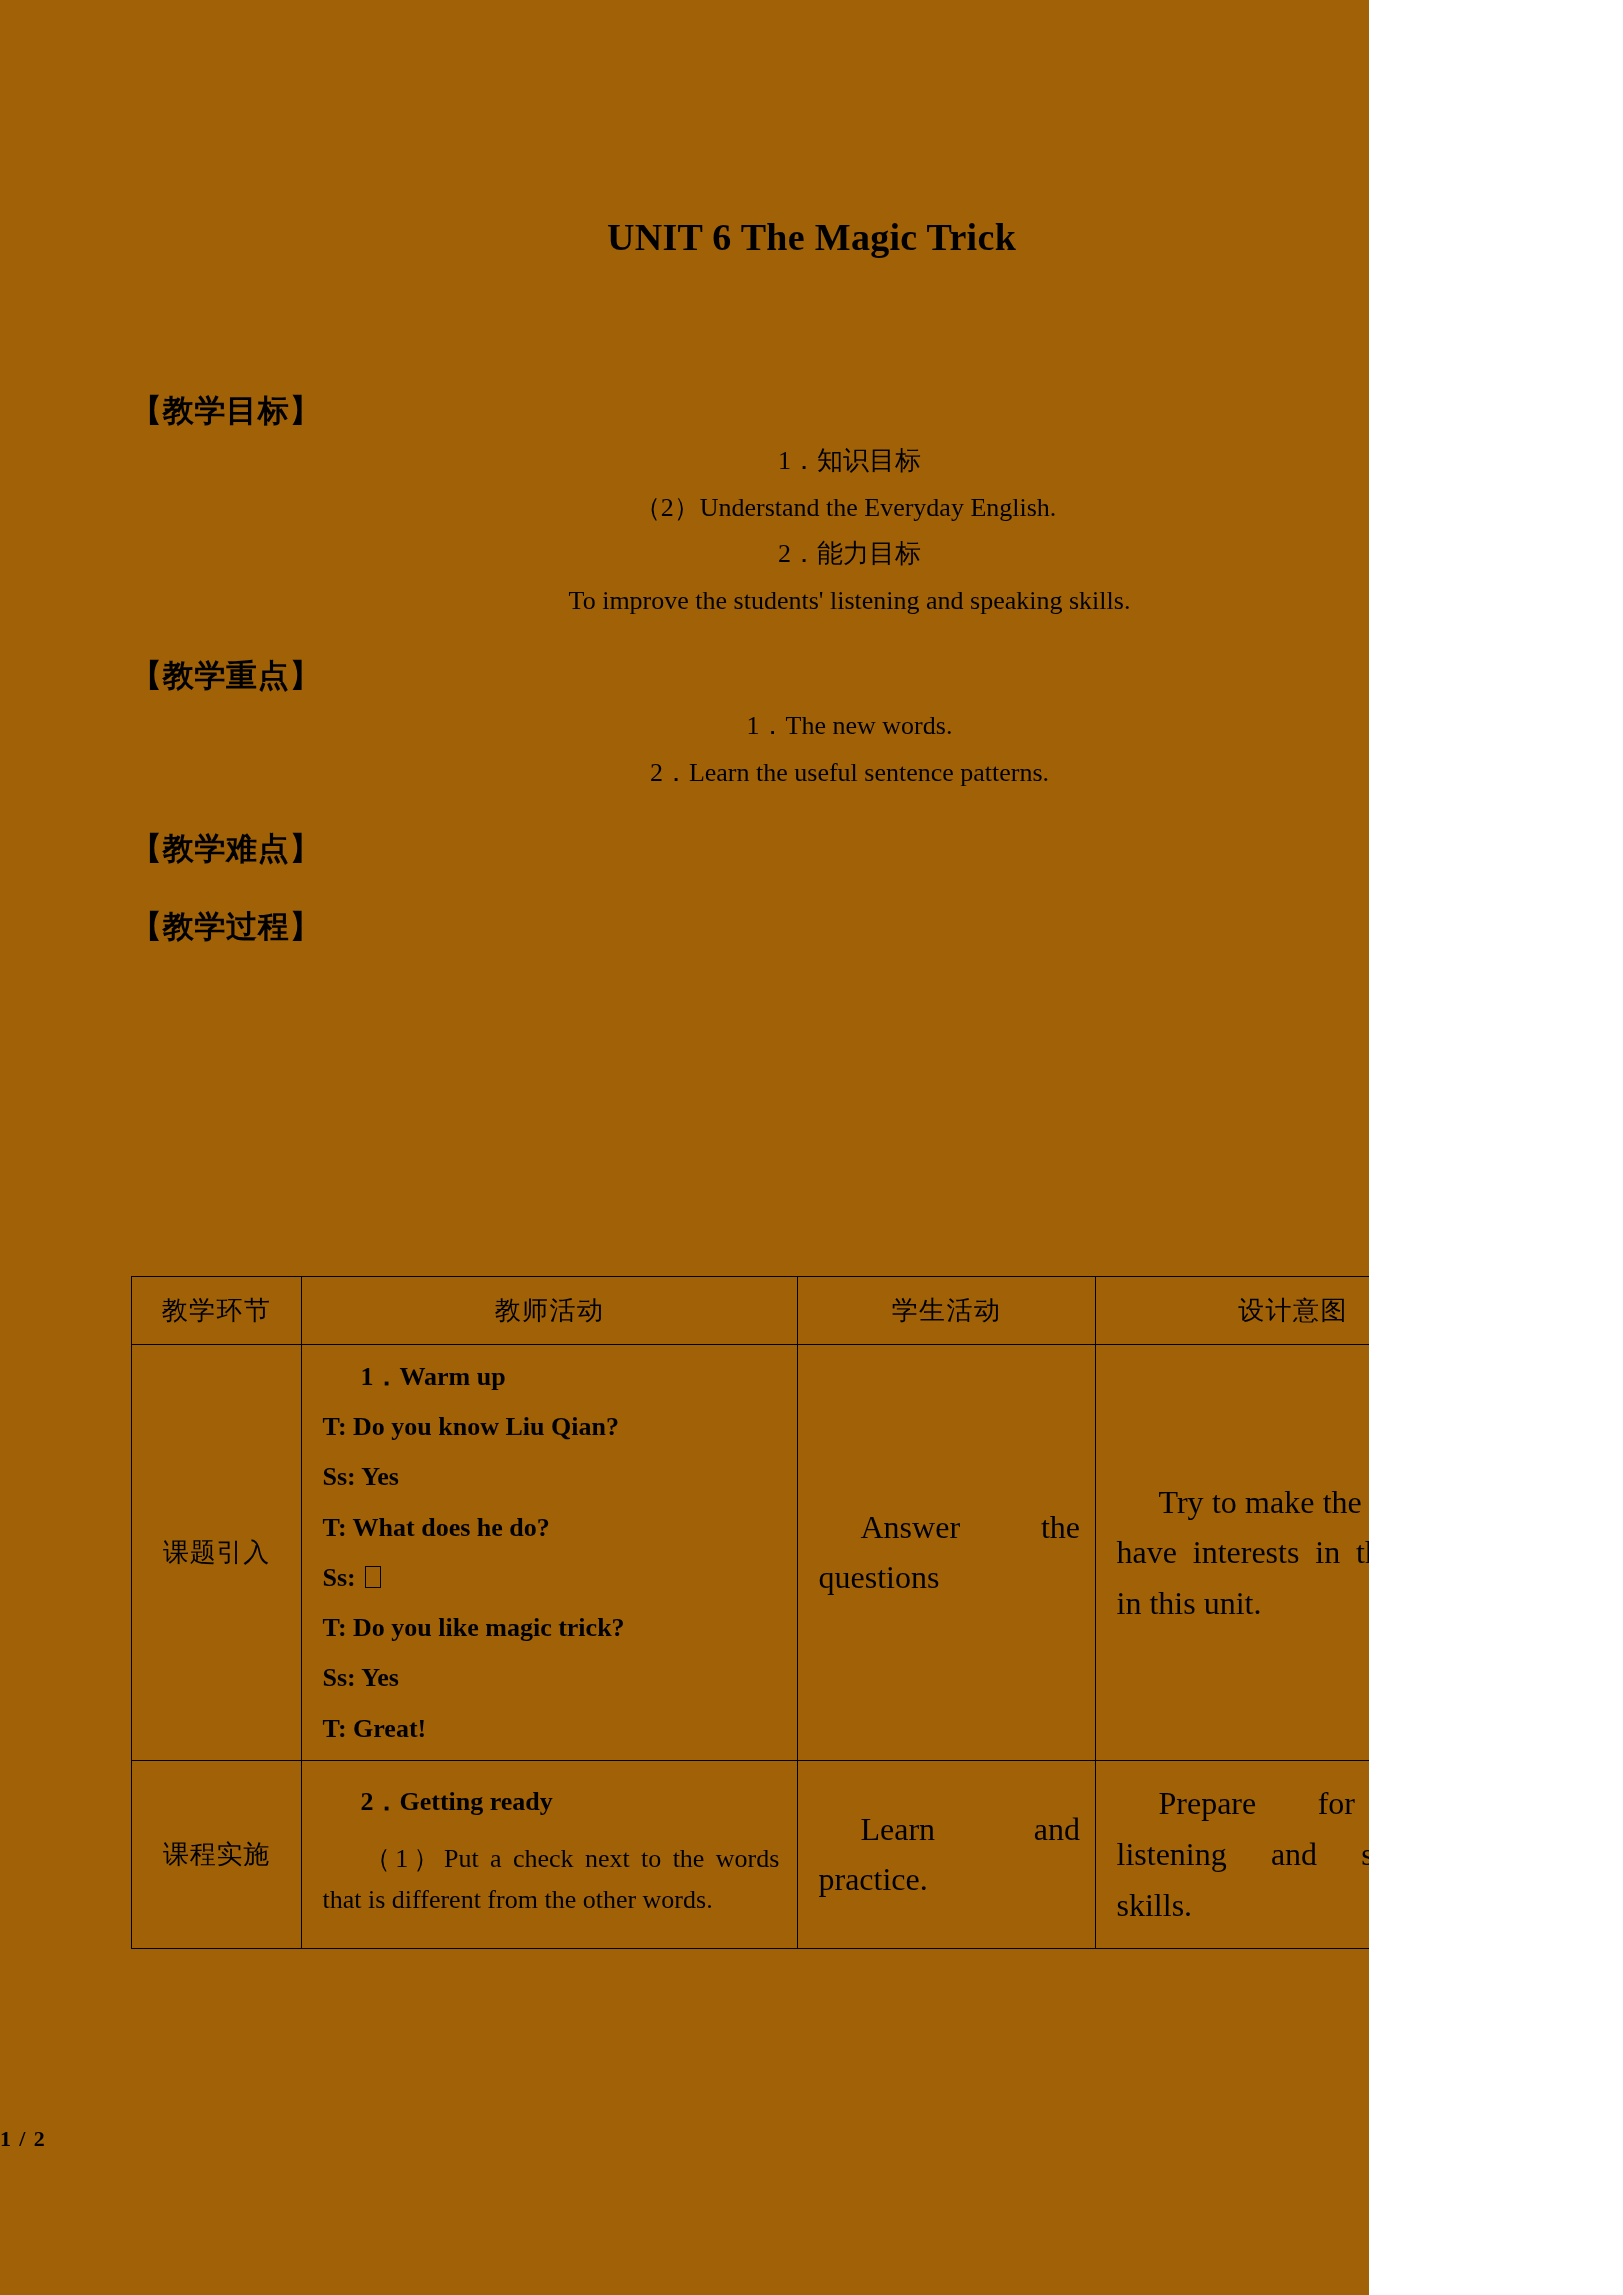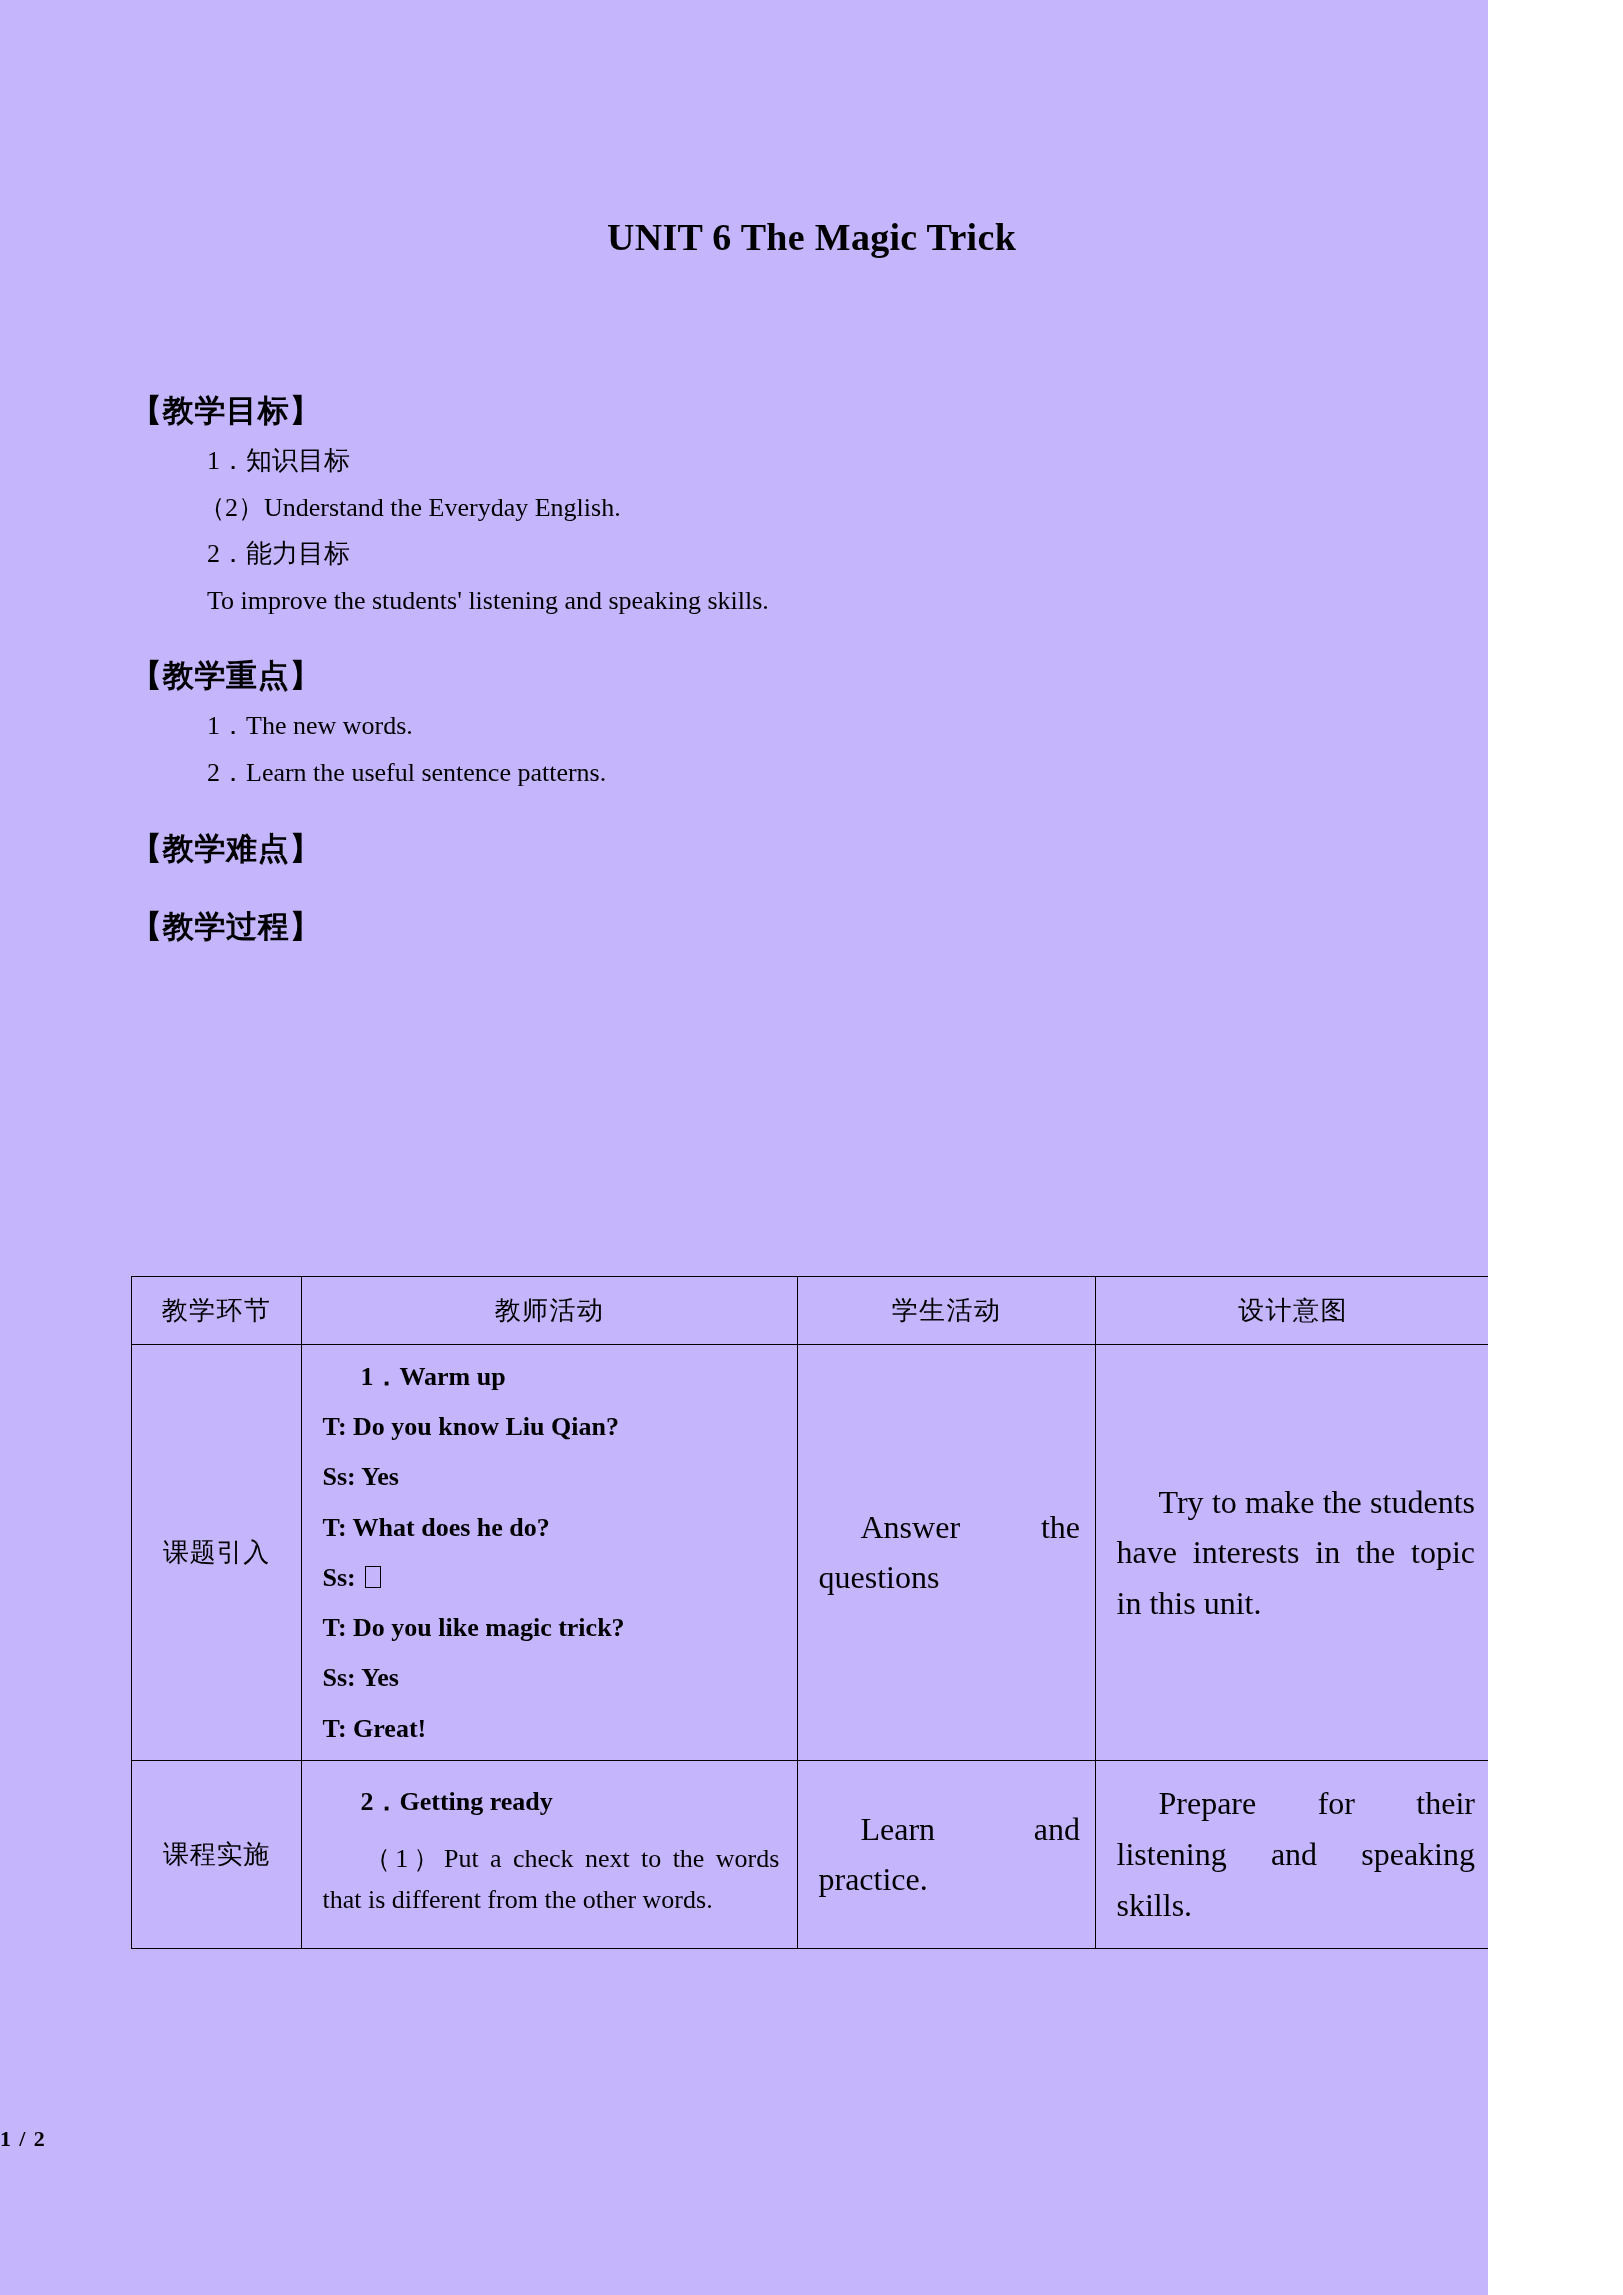--- a/index.html
+++ b/index.html
@@ -7,23 +7,23 @@
     margin: 0;
     padding: 0;
     background: #ffffff;
   }
   body {
     font-family: "Liberation Serif", "DejaVu Serif", serif;
     color: #000000;
   }
   .page {
     position: relative;
-    width: 1488px;
+    width: 1369px;
     height: 2295px;
-    background: #c4b5fd;
+    background: #a16207;
     box-sizing: border-box;
     overflow: hidden;
   }
 
   
   .doc-title {
     position: absolute;
     left: 0;
     top: 215px;
     width: 1623px;
@@ -54,20 +54,21 @@
     margin: 0 0 15px 0;
     letter-spacing: 0.7px;
     font-family: "Liberation Serif", "DejaVu Serif", serif;
   }
 
   .para {
     font-size: 26px;
     line-height: 1.06;
     margin: 0 0 19px 0;
     padding-left: 76px;
+    text-align: center;
   }
   .para.indent-sm { padding-left: 68px; }
 
   .gap-a { height: 22px; }
   .gap-b { height: 23px; }
   .gap-c { height: 20.5px; }
 
   
   .lesson-table {
     position: absolute;

